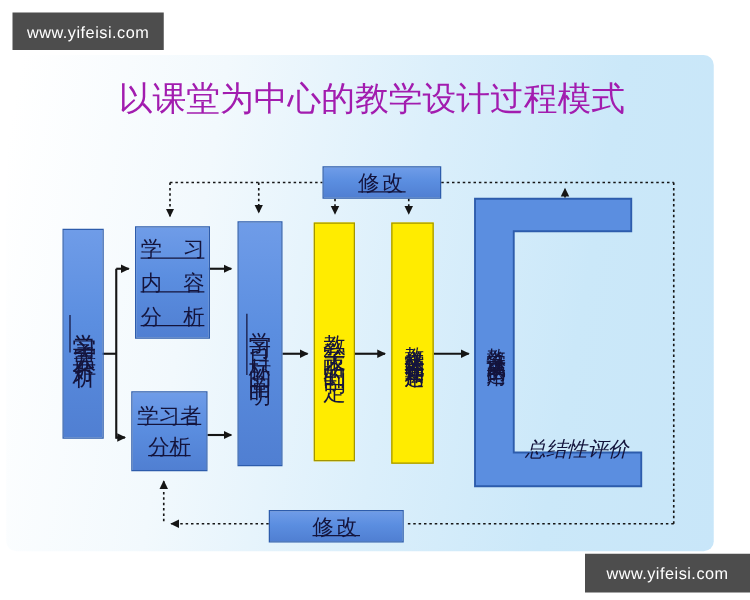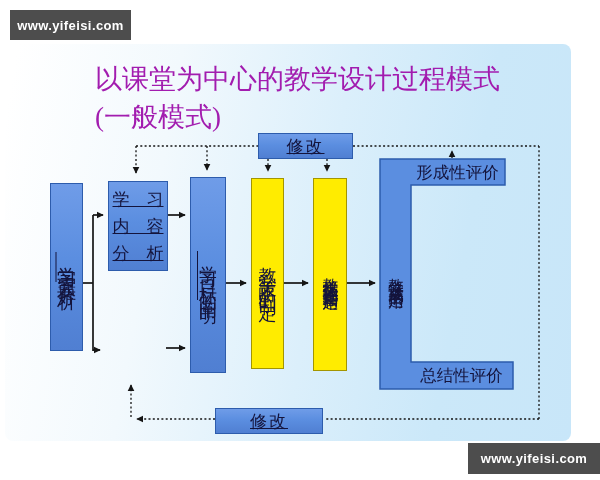--- a/index.html
+++ b/index.html
@@ -2,21 +2,21 @@
 <html><head>
 <meta charset="utf-8">
 <style>
   html,body{margin:0;padding:0;}
   body{width:600px;height:480px;background:#ffffff;font-family:"Liberation Sans",sans-serif;}
   #root{position:relative;width:600px;height:480px;overflow:hidden;background:#ffffff;}
 
   .slide{position:absolute;left:5px;top:44px;width:566px;height:397px;border-radius:8px;
          background:linear-gradient(100deg,#ffffff 2%,#f2f9fd 28%,#dbeffb 55%,#cbe8f9 78%,#c8e6f9 100%);}
 
-  .wm{position:absolute;background:#4d4d4d;color:#ffffff;font-size:13px;font-weight:bold;
+  .wm{position:absolute;background:#4d4d4d;color:#ffffff;font-size:13px;font-weight:normal;
       display:flex;align-items:center;justify-content:center;letter-spacing:.4px;}
   .wm-top{left:10px;top:10px;width:121px;height:30px;}
   .wm-bottom{left:468px;top:443px;width:132px;height:31px;}
 
   .title{position:absolute;left:95px;top:60px;width:440px;color:#a21caf;
          font-family:"Liberation Serif","DejaVu Serif",serif;font-size:27px;line-height:38px;}
 
   svg.layer{position:absolute;left:0;top:0;pointer-events:none;}
 
   .node{position:absolute;box-sizing:border-box;display:flex;align-items:center;justify-content:center;
@@ -30,32 +30,31 @@
   .n-needs{left:50px;top:183px;width:33px;height:168px;font-size:19px;letter-spacing:5px;}
   .n-content{left:108px;top:181px;width:60px;height:90px;font-size:17px;line-height:27px;}
   .n-learner{left:105px;top:313px;width:61px;height:64px;font-size:17px;line-height:25px;}
   .n-objective{left:190px;top:177px;width:36px;height:196px;font-size:18px;letter-spacing:7px;}
   .n-strategy{left:251px;top:178px;width:33px;height:191px;font-size:18px;letter-spacing:6px;}
   .n-media{left:313px;top:178px;width:34px;height:193px;font-size:16px;letter-spacing:2px;}
   .n-revise-top{left:258px;top:133px;width:95px;height:26px;font-size:17px;letter-spacing:2px;}
   .n-revise-bottom{left:215px;top:408px;width:108px;height:26px;font-size:17px;letter-spacing:2px;}
   .n-outcome{left:380px;top:188px;width:31px;height:174px;font-size:15.5px;letter-spacing:2px;}
   .n-formative{left:410px;top:160px;width:95px;height:25px;font-size:16.5px;}
-  .n-summative{left:410px;top:362px;width:103px;height:27px;font-size:16.5px;}
+  .n-summative{left:410px;top:346px;width:103px;height:27px;font-size:16.5px;font-style:italic;}
 </style>
 </head>
 <body>
 
 <div id="root">
 
   <div class="slide"></div>
 
   <div class="title">
     <div>以课堂为中心的教学设计过程模式</div>
-    <div>(一般模式)</div>
   </div>
 
   <svg class="layer" width="600" height="480" viewBox="0 0 600 480">
     <defs>
       <marker id="arr" markerUnits="userSpaceOnUse" markerWidth="9" markerHeight="9" refX="6.2" refY="4" orient="auto">
         <path d="M0,0.6 L7,4 L0,7.4 Z" fill="#151515"></path>
       </marker>
     </defs>
 
     <path d="M380,159 H505 V185 H411 V362 H513 V389 H380 Z" fill="#5b8ee0" stroke="#2d5cac" stroke-width="1.5"></path>
@@ -86,33 +85,34 @@
       <path d="M131,417 V385" marker-end="url(#arr)"></path>
     </g>
   </svg>
 
   <div class="node blue vt n-needs">学习需要分析</div>
 
   <div class="node blue pre n-content">学　习
 内　容
 分　析</div>
 
+  <div class="node blue pre n-learner">学习者
+分析</div>
 
   <div class="node blue vt n-objective">学习目标的阐明</div>
 
   <div class="node yellow vt n-strategy">教学策略的制定</div>
 
   <div class="node yellow vt n-media">教学媒体的选择和运用</div>
 
   <div class="node blue n-revise-top">修改</div>
 
   <div class="node blue n-revise-bottom">修改</div>
 
   <div class="node plain vt n-outcome">教学设计成果的运用</div>
 
-  <div class="node plain n-formative">形成性评价</div>
 
   <div class="node plain n-summative">总结性评价</div>
 
   <div class="wm wm-top">www.yifeisi.com</div>
   <div class="wm wm-bottom">www.yifeisi.com</div>
 
 </div>
 
 </body></html>

